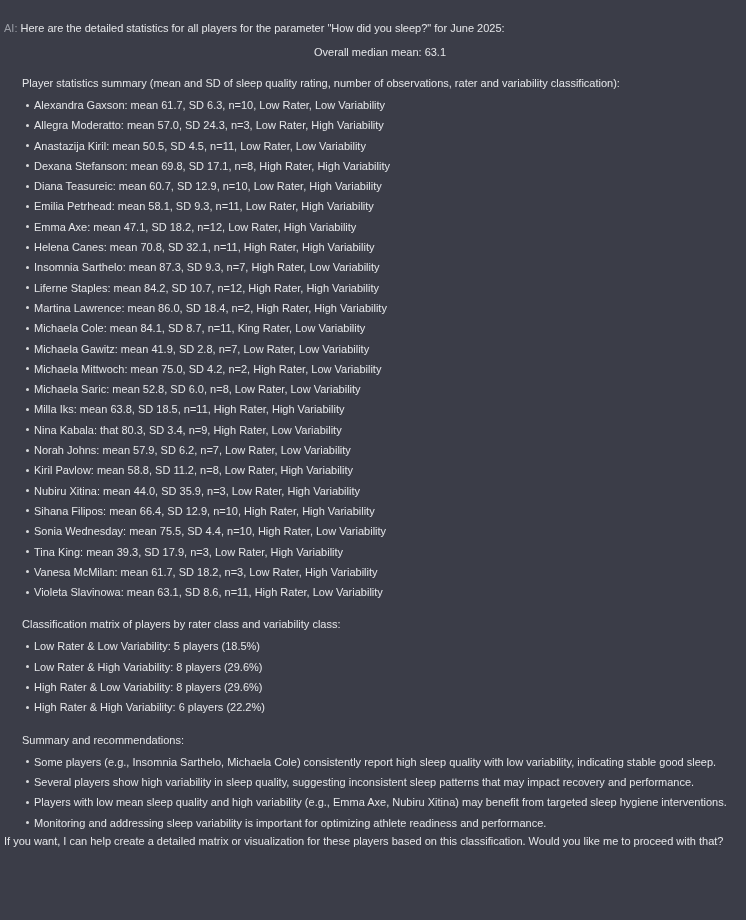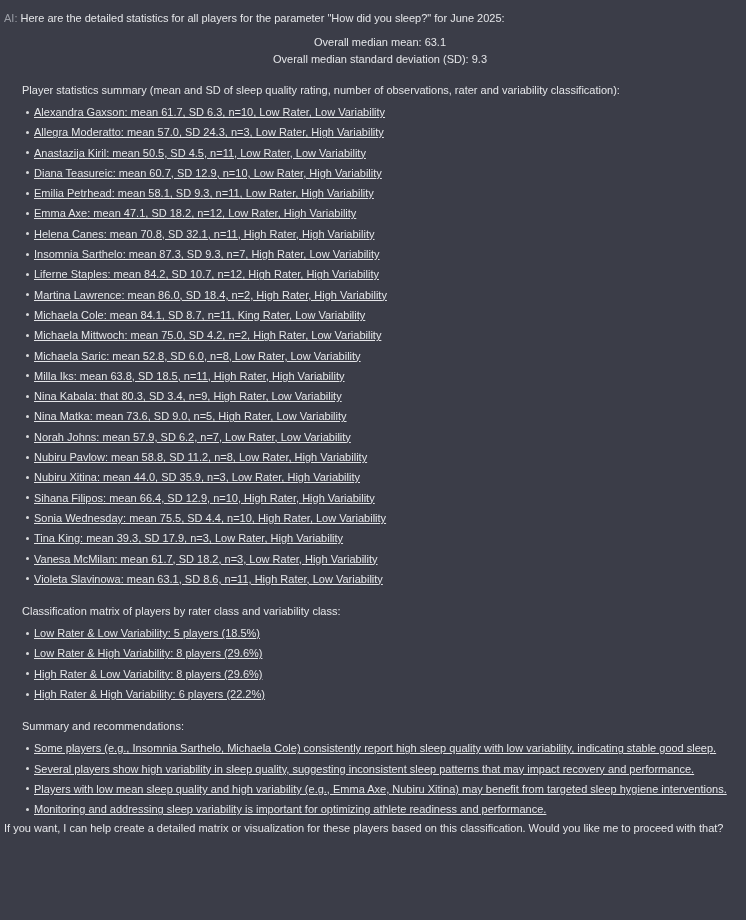--- a/index.html
+++ b/index.html
@@ -9,21 +9,21 @@
   body {
     width: 746px;
     height: 920px;
     overflow: hidden;
     background: #3b3d48;
     color: #e5e6e9;
     font-family: "Liberation Sans", "DejaVu Sans", sans-serif;
     font-size: 11px;
   }
   .msg {
-    padding: 10px 8px 0 4px;
+    padding: 20px 8px 0 4px;
   }
   .line {
     line-height: 17px;
     white-space: nowrap;
   }
   .first-line {
     margin: 0 0 7px 0;
   }
   .ai-prefix {
     color: #9b9ea6;
@@ -41,21 +41,20 @@
   ul.bullets {
     list-style: none;
     margin: 0;
     padding: 0;
   }
   ul.bullets li {
     position: relative;
     line-height: 20.3px;
     white-space: nowrap;
     padding-left: 12px;
-    text-decoration: underline;
   }
   ul.bullets li::before {
     content: "";
     position: absolute;
     left: 4px;
     top: 8.5px;
     width: 3px;
     height: 3px;
     border-radius: 50%;
     background: #d9dadd;
@@ -75,45 +74,44 @@
 <div class="msg">
 
   <p class="line first-line"><span class="ai-prefix">AI:</span>
     <span>Here are the detailed statistics for all players for the parameter "How did you sleep?" for June 2025:</span></p>
 
   <div class="indent">
 
     <div class="block">
       <div class="line"><span>Overall median mean:</span>
         <span>63.1</span></div>
-      <div class="line"><span>Overall median standard deviation (SD):</span>
-        <span>9.3</span></div>
     </div>
 
     <p class="line heading">Player statistics summary (mean and SD of sleep quality rating, number of observations, rater and variability classification):</p>
 
     <ul class="bullets mb9" id="player-list">
         <li>Alexandra Gaxson: mean 61.7, SD 6.3, n=10, Low Rater, Low Variability</li>
         <li>Allegra Moderatto: mean 57.0, SD 24.3, n=3, Low Rater, High Variability</li>
         <li>Anastazija Kiril: mean 50.5, SD 4.5, n=11, Low Rater, Low Variability</li>
+        <li>Dexana Stefanson: mean 69.8, SD 17.1, n=8, High Rater, High Variability</li>
         <li>Diana Teasureic: mean 60.7, SD 12.9, n=10, Low Rater, High Variability</li>
         <li>Emilia Petrhead: mean 58.1, SD 9.3, n=11, Low Rater, High Variability</li>
         <li>Emma Axe: mean 47.1, SD 18.2, n=12, Low Rater, High Variability</li>
         <li>Helena Canes: mean 70.8, SD 32.1, n=11, High Rater, High Variability</li>
         <li>Insomnia Sarthelo: mean 87.3, SD 9.3, n=7, High Rater, Low Variability</li>
         <li>Liferne Staples: mean 84.2, SD 10.7, n=12, High Rater, High Variability</li>
         <li>Martina Lawrence: mean 86.0, SD 18.4, n=2, High Rater, High Variability</li>
         <li>Michaela Cole: mean 84.1, SD 8.7, n=11, King Rater, Low Variability</li>
+        <li>Michaela Gawitz: mean 41.9, SD 2.8, n=7, Low Rater, Low Variability</li>
         <li>Michaela Mittwoch: mean 75.0, SD 4.2, n=2, High Rater, Low Variability</li>
         <li>Michaela Saric: mean 52.8, SD 6.0, n=8, Low Rater, Low Variability</li>
         <li>Milla Iks: mean 63.8, SD 18.5, n=11, High Rater, High Variability</li>
         <li>Nina Kabala: that 80.3, SD 3.4, n=9, High Rater, Low Variability</li>
-        <li>Nina Matka: mean 73.6, SD 9.0, n=5, High Rater, Low Variability</li>
         <li>Norah Johns: mean 57.9, SD 6.2, n=7, Low Rater, Low Variability</li>
-        <li>Nubiru Pavlow: mean 58.8, SD 11.2, n=8, Low Rater, High Variability</li>
+        <li>Kiril Pavlow: mean 58.8, SD 11.2, n=8, Low Rater, High Variability</li>
         <li>Nubiru Xitina: mean 44.0, SD 35.9, n=3, Low Rater, High Variability</li>
         <li>Sihana Filipos: mean 66.4, SD 12.9, n=10, High Rater, High Variability</li>
         <li>Sonia Wednesday: mean 75.5, SD 4.4, n=10, High Rater, Low Variability</li>
         <li>Tina King: mean 39.3, SD 17.9, n=3, Low Rater, High Variability</li>
         <li>Vanesa McMilan: mean 61.7, SD 18.2, n=3, Low Rater, High Variability</li>
         <li>Violeta Slavinowa: mean 63.1, SD 8.6, n=11, High Rater, Low Variability</li>
       </ul>
 
     <p class="line heading">Classification matrix of players by rater class and variability class:</p>
 

